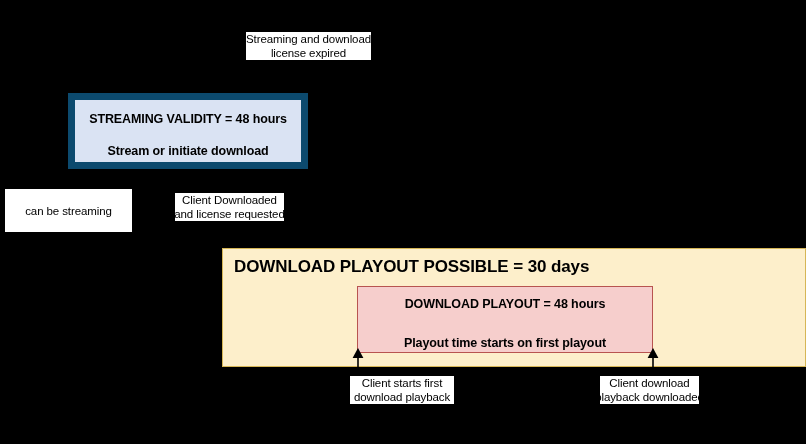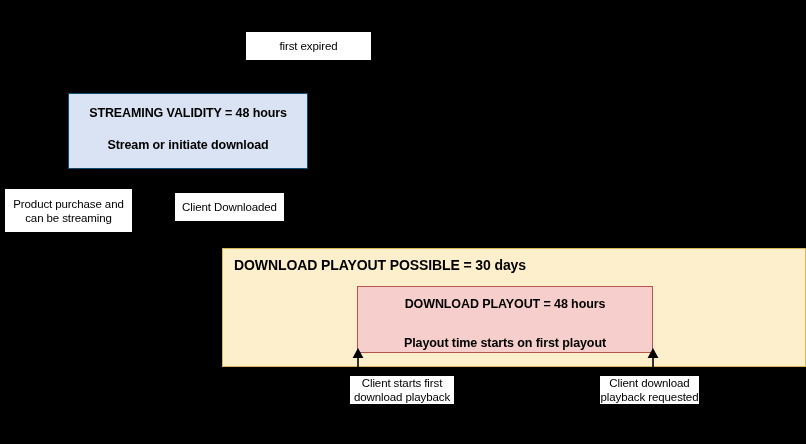--- a/index.html
+++ b/index.html
@@ -41,21 +41,21 @@
     justify-content: center;
     white-space: nowrap;
     letter-spacing: -0.1px;
   }
   .callout .ln { display: block; }
 
   
   .box-blue {
     position: absolute;
     background: #dae3f3;
-    border: 1px solid #0c4a6e;
+    border: 7px solid #0c4a6e;
     box-sizing: border-box;
     display: flex;
     flex-direction: column;
     align-items: center;
     justify-content: flex-start;
     color: #000000;
   }
   .box-blue .title {
     font-size: 12.5px;
     font-weight: bold;
@@ -75,21 +75,21 @@
     position: absolute;
     background: #fdefcb;
     border: 1px solid #d6b656;
     box-sizing: border-box;
     color: #000000;
   }
   .box-yellow .title {
     position: absolute;
     left: 11px;
     top: 8px;
-    font-size: 14px;
+    font-size: 17px;
     font-weight: bold;
     letter-spacing: -0.1px;
     white-space: nowrap;
   }
 
   
   .box-pink {
     position: absolute;
     background: #f6cecc;
     border: 1px solid #b85450;
@@ -121,35 +121,36 @@
     width: 14px;
   }
   .arrow svg { display: block; }
 </style>
 </head>
 <body>
 
 <div id="stage">
 
   <div class="callout" style="left:245px; top:31px; width:127px; height:30px;">
-    <span class="ln">first expired</span>
+    <span class="ln">Streaming and download</span>
+    <span class="ln">license expired</span>
   </div>
 
   <div class="box-blue" style="left:68px; top:93px; width:240px; height:76px;">
     <span class="title">STREAMING VALIDITY = 48 hours</span>
     <span class="sub">Stream or initiate download</span>
   </div>
 
   <div class="callout" style="left:4px; top:188px; width:129px; height:45px;">
-    <span class="ln">Product purchase and</span>
     <span class="ln">can be streaming</span>
   </div>
 
   <div class="callout" style="left:174px; top:192px; width:111px; height:30px;">
     <span class="ln">Client Downloaded</span>
+    <span class="ln">and license requested</span>
   </div>
 
   <div class="box-yellow" style="left:222px; top:248px; width:584px; height:119px;">
     <span class="title">DOWNLOAD PLAYOUT POSSIBLE = 30 days</span>
   </div>
 
   <div class="box-pink" style="left:357px; top:286px; width:296px; height:67px;">
     <span class="title">DOWNLOAD PLAYOUT = 48 hours</span>
     <span class="sub">Playout time starts on first playout</span>
   </div>
@@ -168,16 +169,16 @@
     </svg>
   </div>
 
   <div class="callout" style="left:305px; top:375px; width:106px; height:30px;margin-left:44px;">
     <span class="ln">Client starts first</span>
     <span class="ln">download playback</span>
   </div>
 
   <div class="callout" style="left:599px; top:375px; width:101px; height:30px;text-align:center;">
     <span class="ln">Client download</span>
-    <span class="ln">playback requested</span>
+    <span class="ln">playback downloaded</span>
   </div>
 
 </div>
 
 </body></html>

